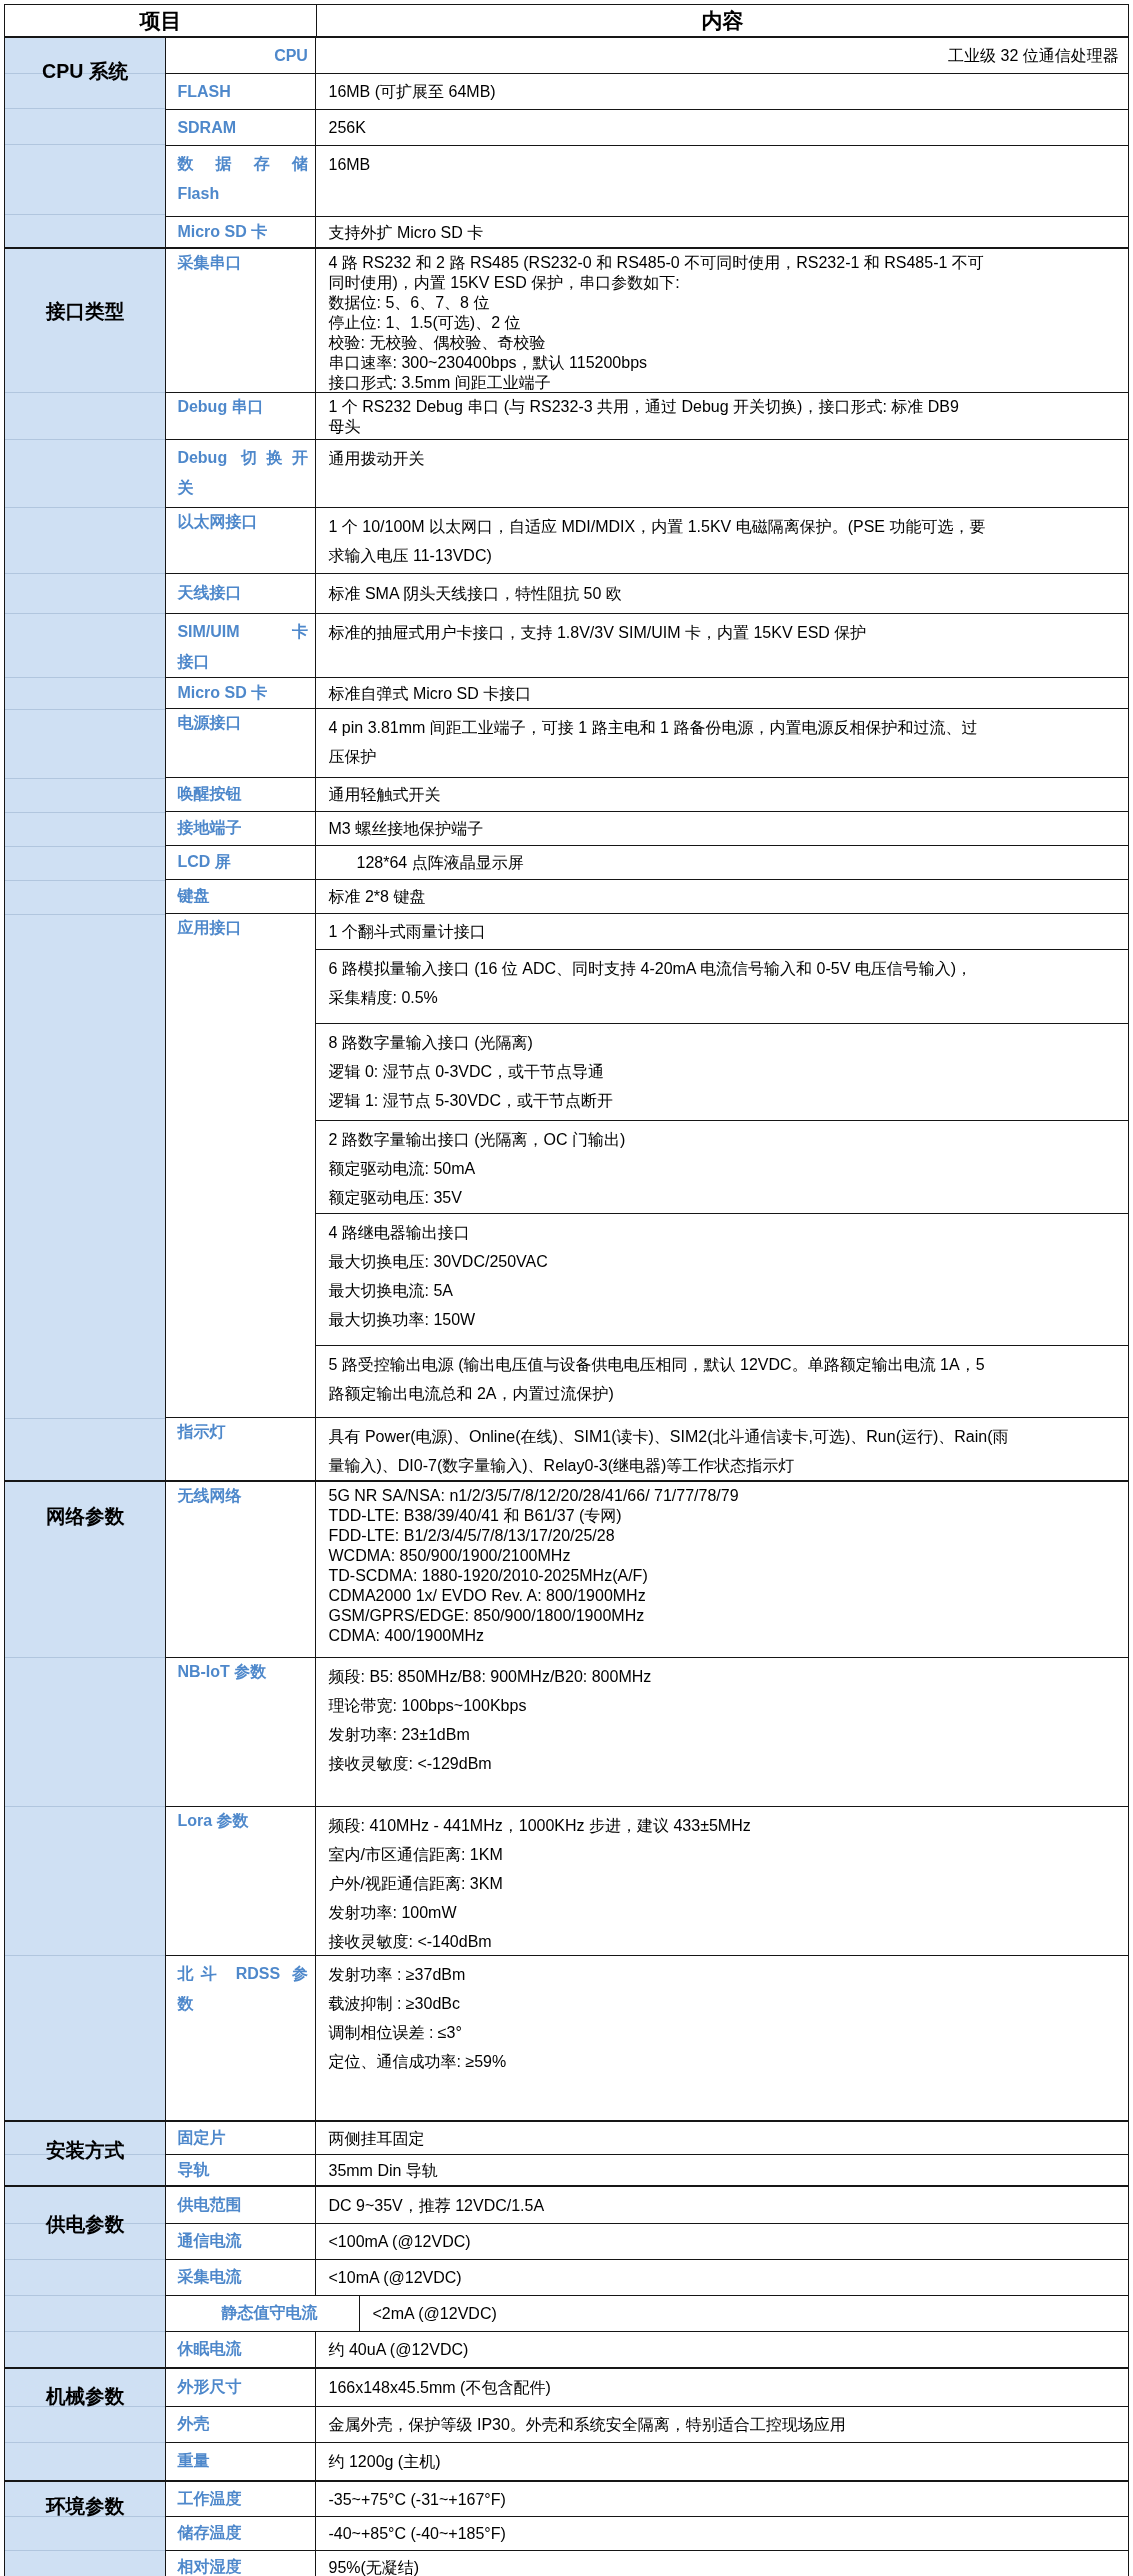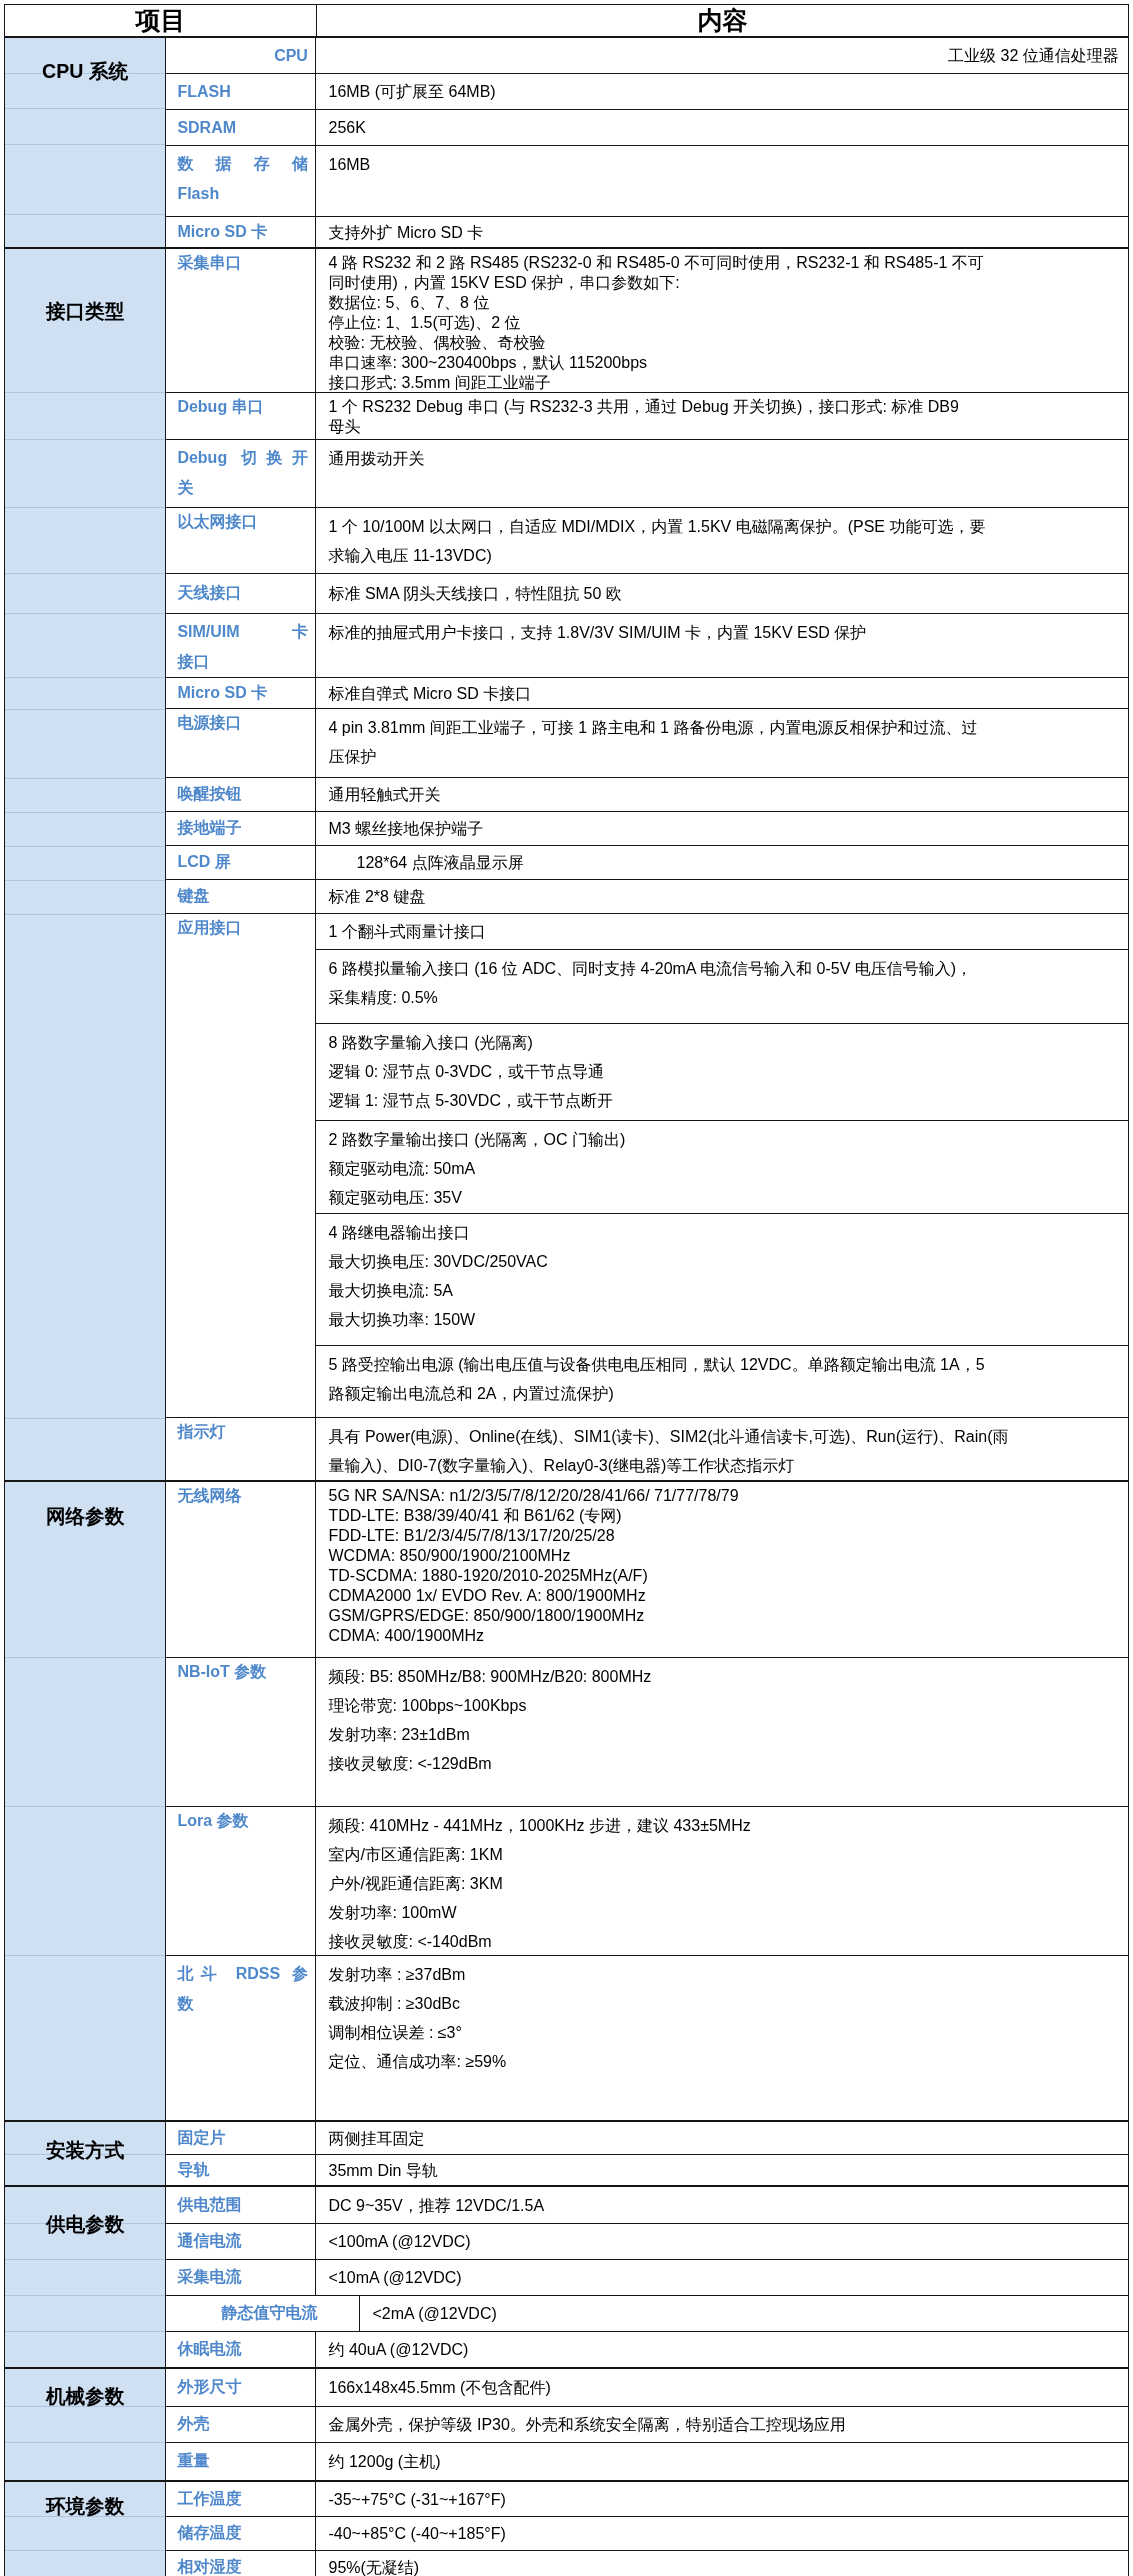--- a/index.html
+++ b/index.html
@@ -17,21 +17,21 @@
   }
   .table{
     position:absolute;left:4.1px;top:4.1px;width:1125px;
     border:1.5px solid var(--bd);
     box-sizing:border-box;
     background:#fff;
   }
   .thead{
     display:flex;height:33px;box-sizing:border-box;
     border-bottom:2.6px solid var(--bd);
-    font-weight:bold;font-size:25px;text-align:right;
+    font-weight:bold;font-size:21px;text-align:right;
   }
   .th{display:flex;align-items:center;justify-content:center;box-sizing:border-box;}
   .th-item{width:312px;border-right:1px solid var(--bd);}
   .th-content{flex:1;}
   .section{display:flex;box-sizing:border-box;}
   .section + .section{border-top:2.6px solid var(--bd);}
   .cat{
     width:161px;background:var(--catbg);border-right:1px solid var(--bd);
     box-sizing:border-box;position:relative;flex:0 0 auto;
     display:flex;flex-direction:column;align-items:center;
@@ -302,21 +302,21 @@
             <div class="catline" style="top: 324px;"></div>
             <div class="catline" style="top: 473px;"></div>
           </div>
           <div class="rows">
             <div class="row" style="height: 175px;">
               <div class="cell-item v-top">
                 <div class="line">无线网络</div>
               </div>
               <div class="cell-val pad tight v-top">
                 <div class="line">5G NR SA/NSA:  n1/2/3/5/7/8/12/20/28/41/66/ 71/77/78/79</div>
-                <div class="line">TDD-LTE:  B38/39/40/41 和 B61/62 (专网)</div>
+                <div class="line">TDD-LTE:  B38/39/40/41 和 B61/37 (专网)</div>
                 <div class="line">FDD-LTE:  B1/2/3/4/5/7/8/13/17/20/25/28</div>
                 <div class="line">WCDMA:  850/900/1900/2100MHz</div>
                 <div class="line">TD-SCDMA:  1880-1920/2010-2025MHz(A/F)</div>
                 <div class="line">CDMA2000 1x/ EVDO Rev. A:  800/1900MHz</div>
                 <div class="line">GSM/GPRS/EDGE:  850/900/1800/1900MHz</div>
                 <div class="line">CDMA:  400/1900MHz</div>
               </div>
             </div>
             <div class="row" style="height: 149px;">
               <div class="cell-item v-top">

